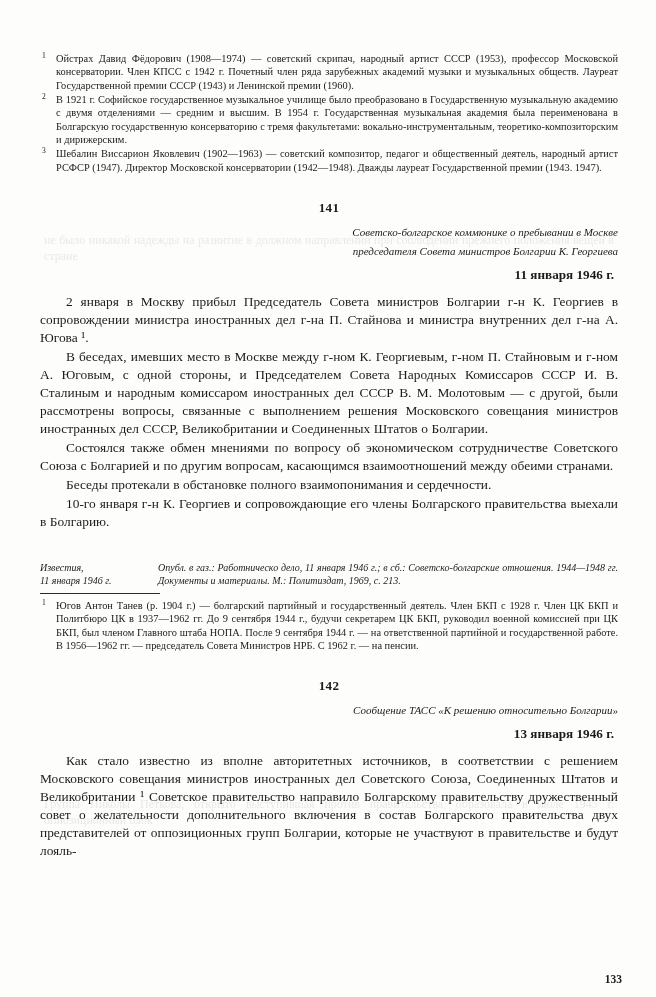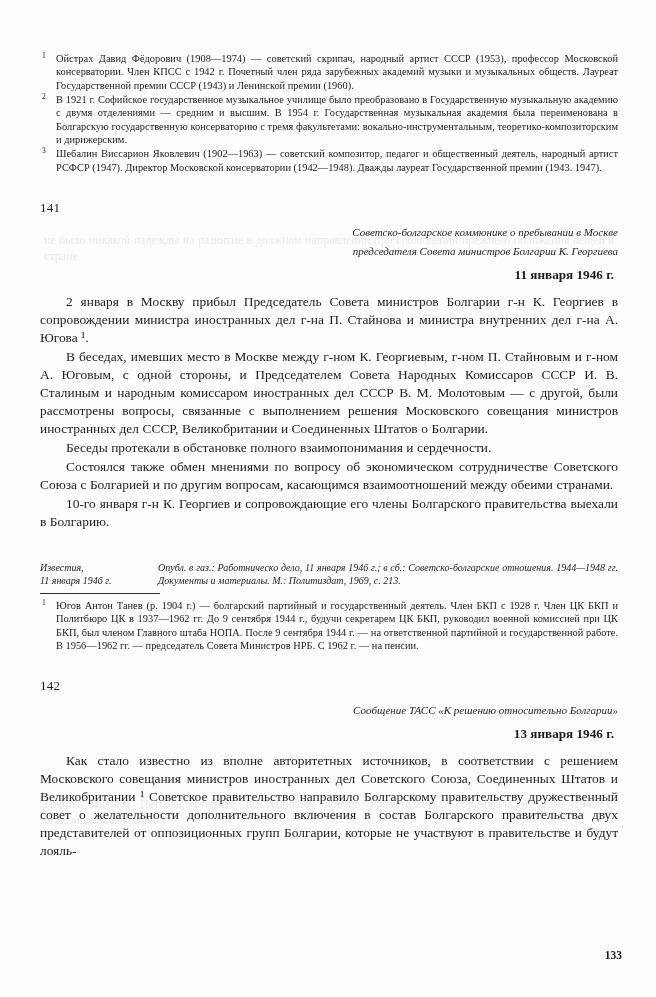--- a/index.html
+++ b/index.html
@@ -53,23 +53,23 @@
   }
   .fn-sep {
     width: 120px;
     height: 1px;
     background: #2a2a2a;
     margin: 6px 0 5px 0;
   }
 
   
   .doc-number {
-    text-align: left;
+    text-align: center;
     font-size: 13px;
-    font-weight: normal;
+    font-weight: bold;
     margin-top: 26px;
     margin-bottom: 9px;
     letter-spacing: 0.3px;
   }
   .doc-title {
     text-align: right;
     font-style: italic;
     font-size: 11px;
     line-height: 1.35;
     margin-bottom: 4px;
@@ -105,21 +105,21 @@
   }
   .source-right {
     flex: 1;
     font-style: italic;
     text-align: justify;
   }
 
   .page-number {
     position: absolute;
     right: 34px;
-    bottom: 36px;
+    bottom: 12px;
     font-size: 11.5px;
     font-weight: bold;
   }
 
   
   .ghost {
     position: absolute;
     left: 44px;
     width: 570px;
     color: rgba(90, 90, 90, 0.13);
@@ -158,22 +158,22 @@
     </div>
 
     <div>
       <div class="doc-number">141</div>
       <div class="doc-title">Советско-болгарское коммюнике о пребывании в Москве</div>
       <div class="doc-title">председателя Совета министров Болгарии К. Георгиева</div>
       <div class="doc-date">11 января 1946 г.</div>
 
       <p class="para">2 января в Москву прибыл Председатель Совета министров Болгарии г-н К. Георгиев в сопровождении министра иностранных дел г-на П. Стайнова и министра внутренних дел г-на А. Югова ¹.</p>
       <p class="para">В беседах, имевших место в Москве между г-ном К. Георгиевым, г-ном П. Стайновым и г-ном А. Юговым, с одной стороны, и Председателем Совета Народных Комиссаров СССР И. В. Сталиным и народным комиссаром иностранных дел СССР В. М. Молотовым — с другой, были рассмотрены вопросы, связанные с выполнением решения Московского совещания министров иностранных дел СССР, Великобритании и Соединенных Штатов о Болгарии.</p>
+      <p class="para">Состоялся также обмен мнениями по вопросу об экономическом сотрудничестве Советского Союза с Болгарией и по другим вопросам, касающимся взаимоотношений между обеими странами.</p>
       <p class="para">Беседы протекали в обстановке полного взаимопонимания и сердечности.</p>
-      <p class="para">Состоялся также обмен мнениями по вопросу об экономическом сотрудничестве Советского Союза с Болгарией и по другим вопросам, касающимся взаимоотношений между обеими странами.</p>
       <p class="para">10-го января г-н К. Георгиев и сопровождающие его члены Болгарского правительства выехали в Болгарию.</p>
 
       <div class="source-note">
         <div class="source-left">
           <div>Известия,</div>
           <div>11 января 1946 г.</div>
         </div>
         <div class="source-right">Опубл. в газ.: Работническо дело, 11 января 1946 г.; в сб.: Советско-болгарские отношения. 1944—1948 гг. Документы и материалы. М.: Политиздат, 1969, с. 213.</div>
       </div>
 

